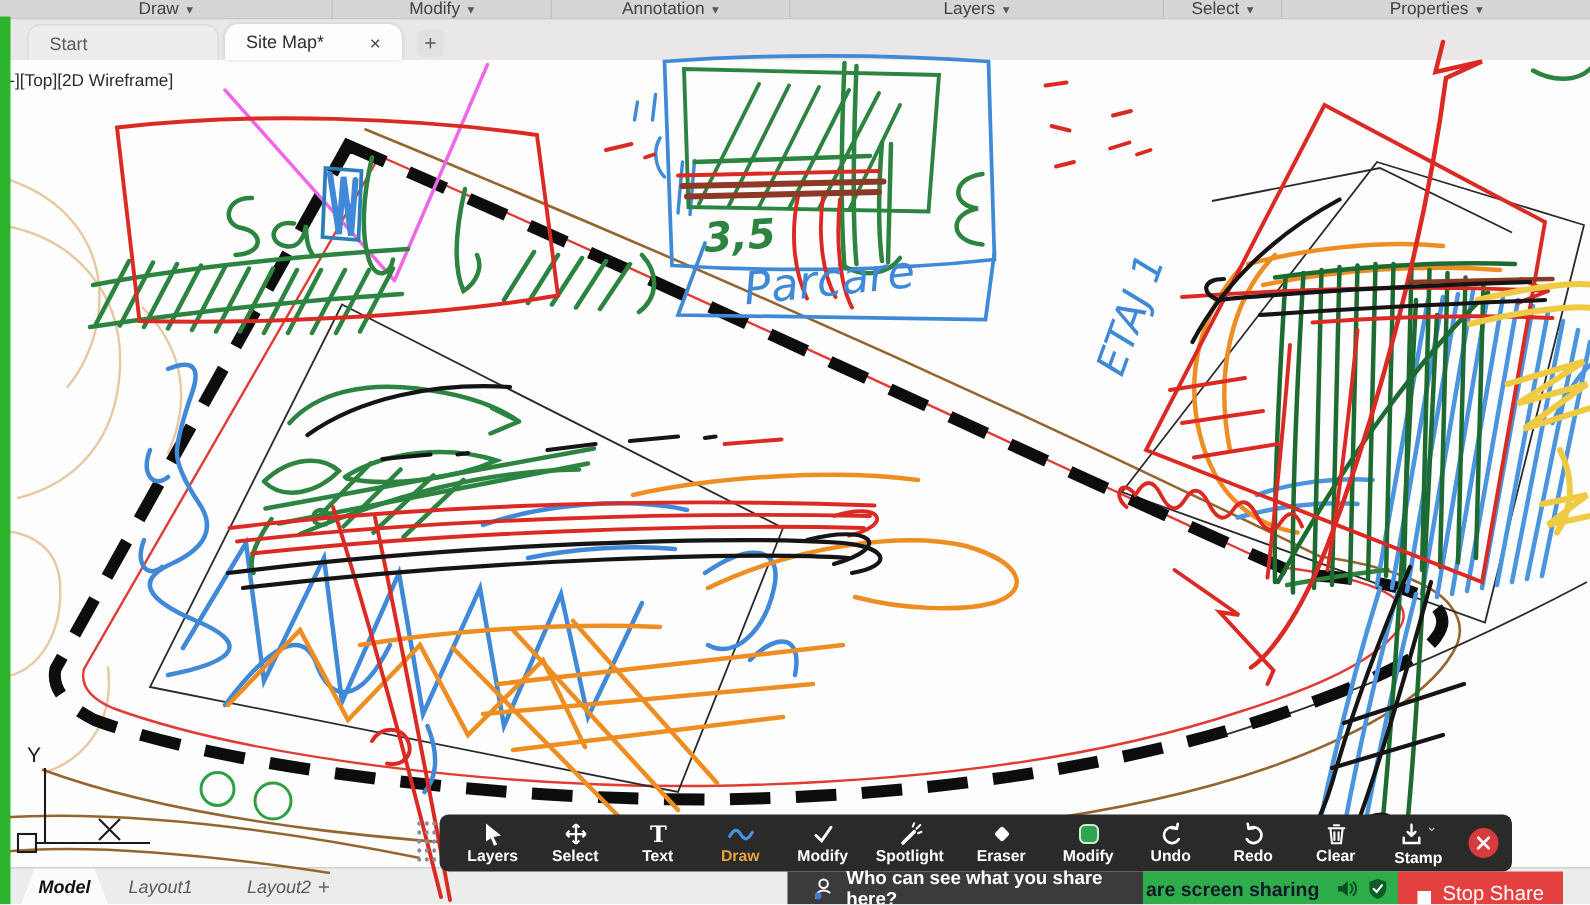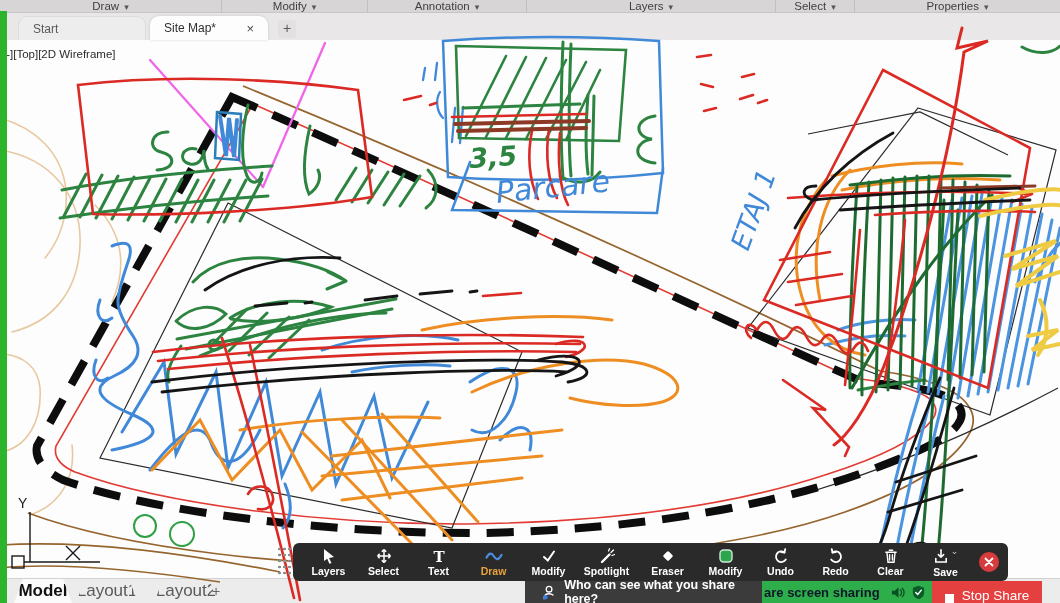--- a/index.html
+++ b/index.html
@@ -33,21 +33,21 @@
   .canvas { position:absolute; left:0; top:40px; width:1060px; height:538px; background:#fdfdfd; z-index:1; }
   .vp-label { position:absolute; left:3px; top:48px; font-size:11.5px; color:#2b2b2b; z-index:2; letter-spacing:0; }
 
   
   #ink { position:absolute; left:0; top:0; width:1060px; height:603px; z-index:5; pointer-events:none; }
 
   
   .layout-tabbar { position:absolute; left:0; top:578px; width:1060px; height:25px;
     background:#ececec; border-top:1px solid #d2d2d2; z-index:2; }
   .ltab { position:absolute; top:0; height:24px; display:flex; align-items:center; justify-content:center;
-    font-size:17px; color:#5a5a5a; clip-path:polygon(9px 0, calc(100% - 9px) 0, 100% 100%, 0 100%); }
+    font-size:12px; color:#5a5a5a; clip-path:polygon(9px 0, calc(100% - 9px) 0, 100% 100%, 0 100%);font-style:italic; }
   .ltab.active { background:#fbfbfb; color:#111; font-weight:bold; }
   .ltab-plus { position:absolute; left:206px; top:2px; width:20px; height:20px; color:#666;
     font-size:14px; text-align:center; line-height:20px; }
 
   
   .share-border { position:absolute; left:0; top:11px; width:7px; height:592px; background:#2cb52c; z-index:6; }
 
   
   .drag-handle { position:absolute; left:276px; top:545px; width:16px; height:30px; z-index:9;
     background-image:radial-gradient(#8f8f8f 1.1px, transparent 1.3px);
@@ -425,21 +425,21 @@
     </div>
     <div class="ztool">
       <span class="savewrap">
         <span class="ico">
           <svg width="16" height="16" viewBox="0 0 16 16" stroke="#fff" stroke-width="1.6" fill="none" stroke-linecap="round">
             <path d="M2.8,10.5 V14 H13.2 V10.5 M8,1.8 V9.2 M8,9.2 L5.4,6.6 M8,9.2 L10.6,6.6"></path>
             </svg>
         </span>
         <span class="save-caret">⌄</span>
       </span>
-      <span class="lbl">Save</span>
+      <span class="lbl">Stamp</span>
     </div>
     <div class="zclose">
       <svg width="10" height="10" viewBox="0 0 10 10">
         <path d="M1.5,1.5 L8.5,8.5 M8.5,1.5 L1.5,8.5" stroke="#fff" stroke-width="1.8" stroke-linecap="round"></path>
         </svg>
     </div>
   </div>
 
   <div class="share-tip">
     <svg width="17" height="17" viewBox="0 0 17 17">

